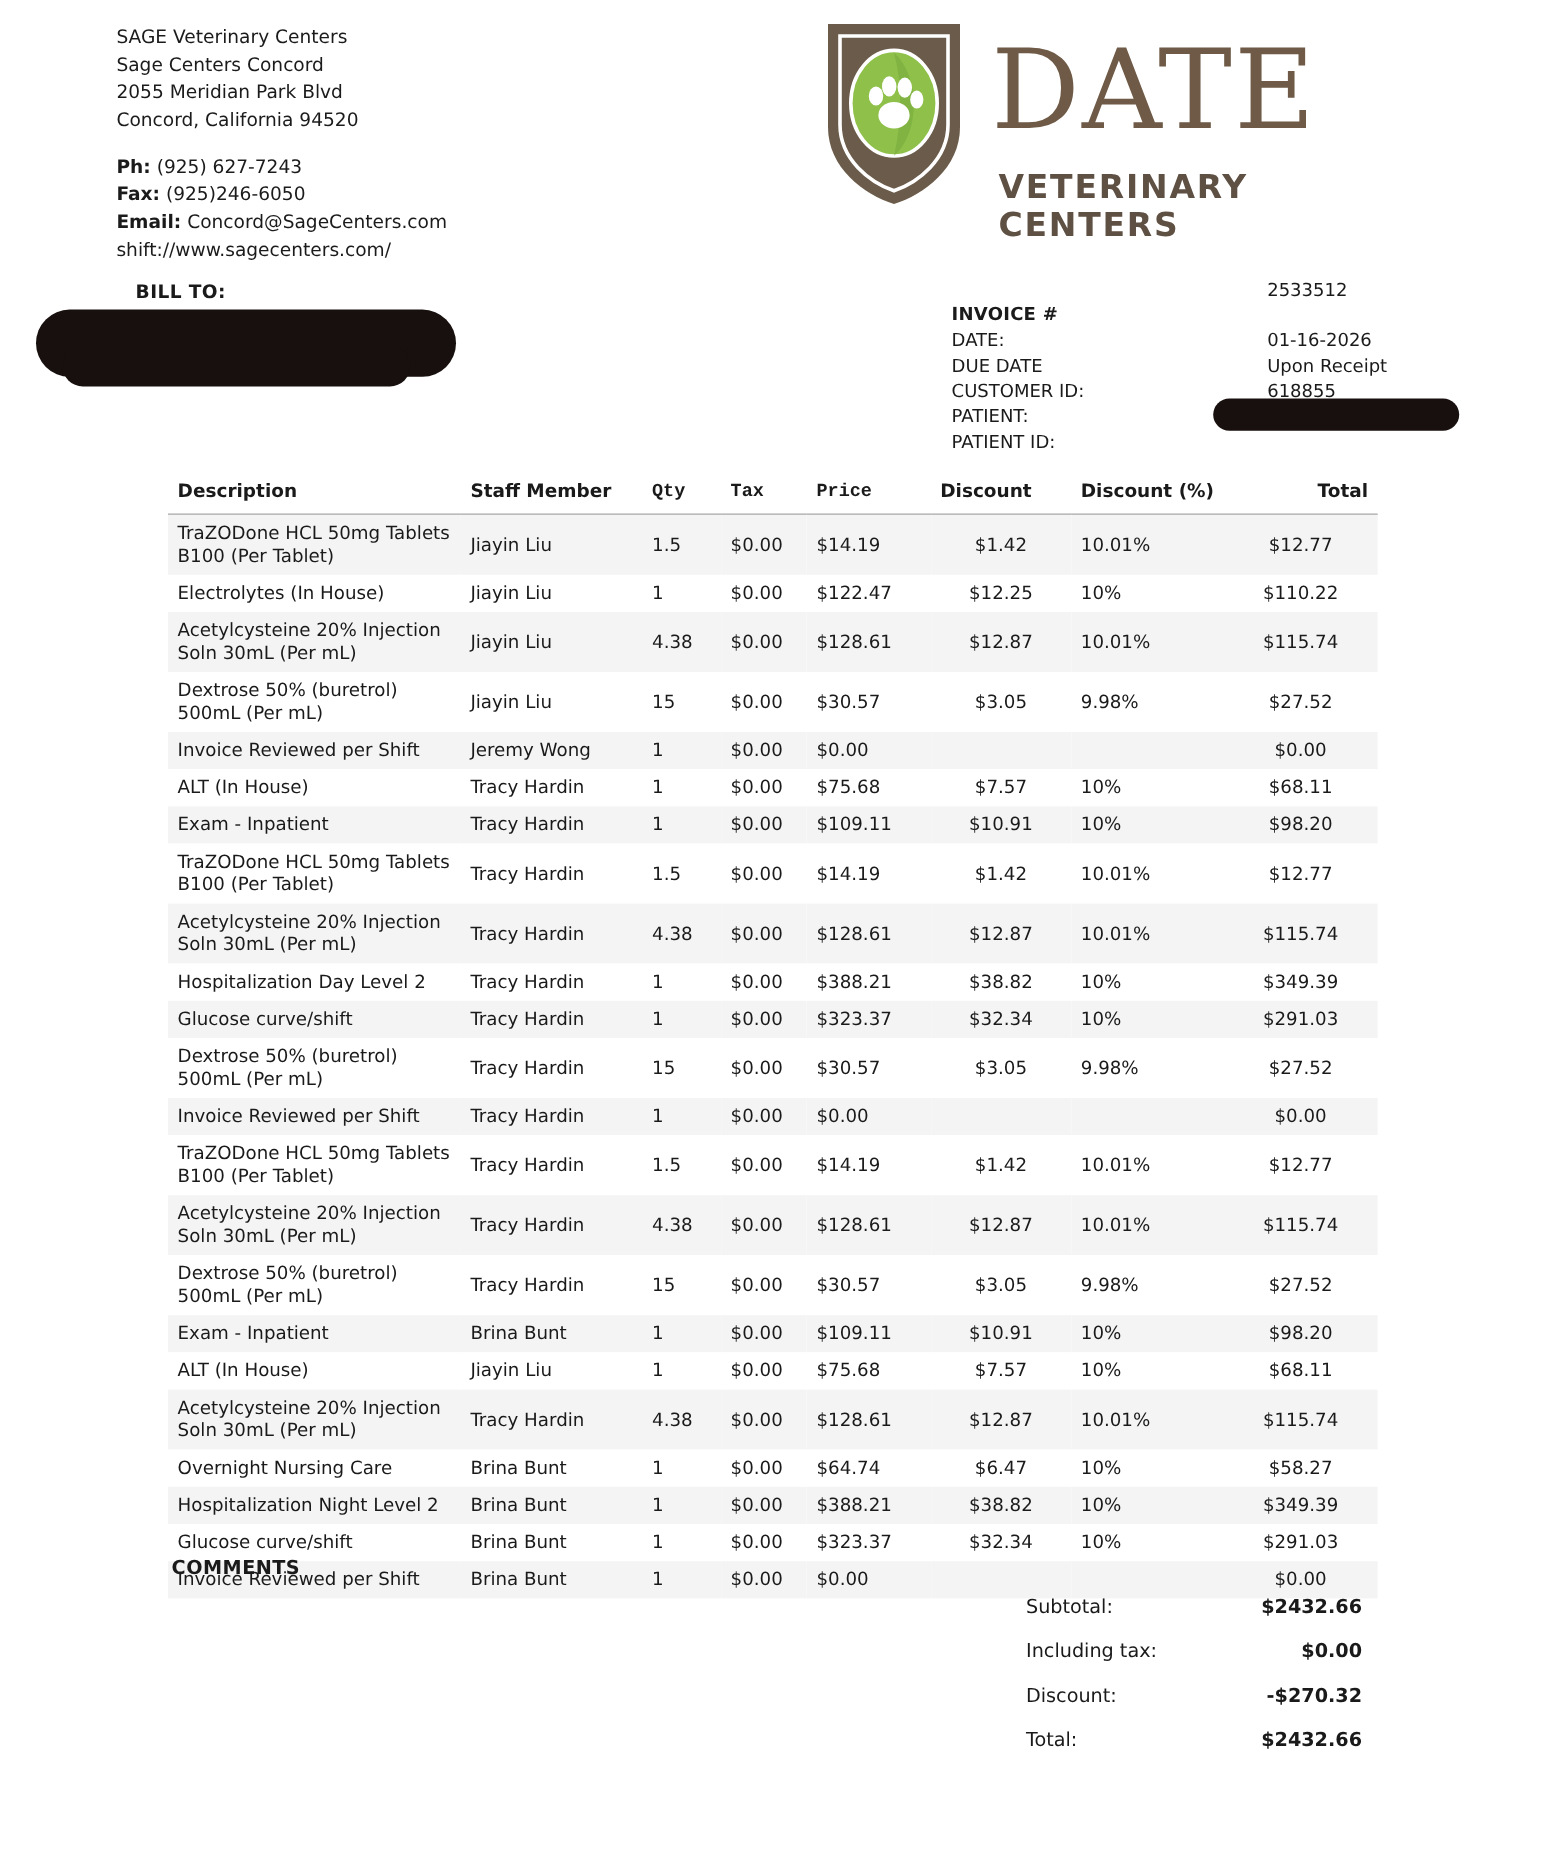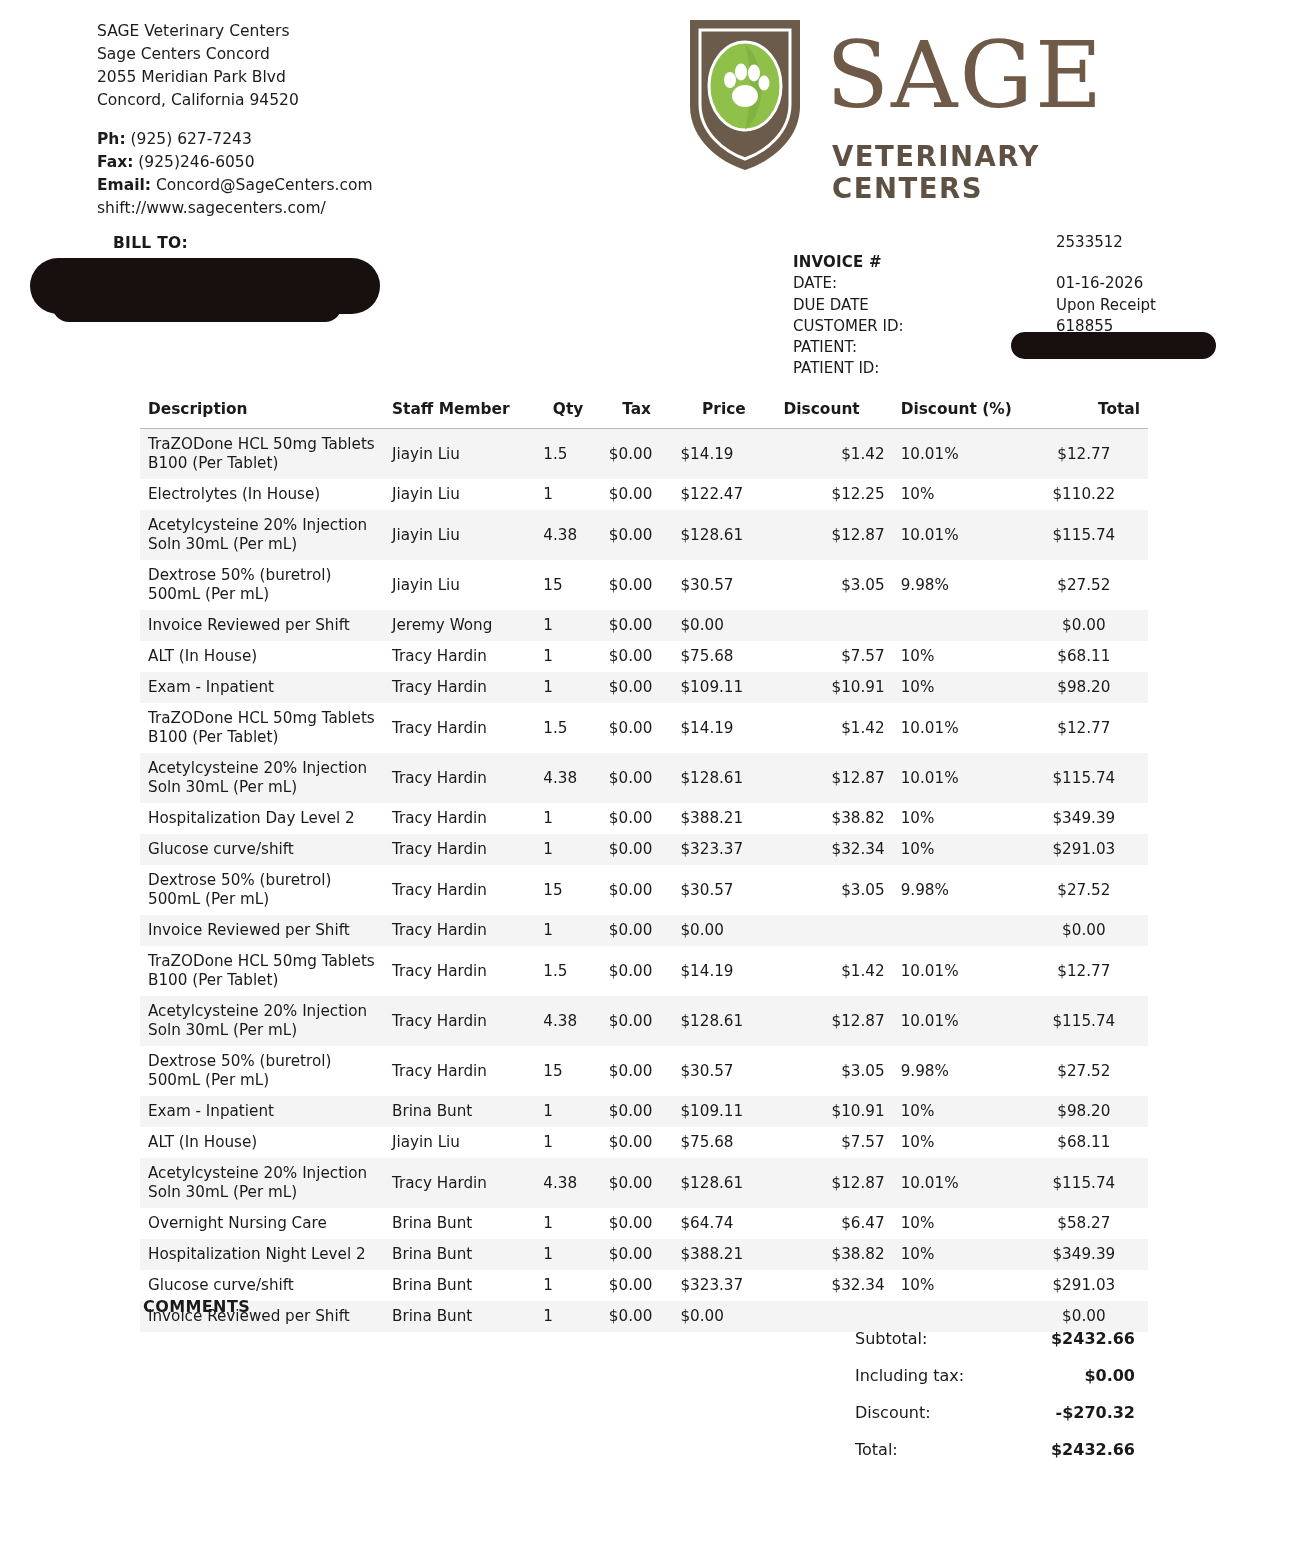--- a/index.html
+++ b/index.html
@@ -150,25 +150,25 @@
     vertical-align: middle;
     line-height: 1.25;
   }
   .items tbody tr:nth-child(odd) { background: #f4f4f4; }
   .items tbody tr:nth-child(even) { background: #ffffff; }
   .c-desc  { width: 248px; }
   .c-staff { width: 152px; }
   .c-qty   { width: 66px;  text-align: left; }
   .c-tax   { width: 72px;  text-align: left; }
   .c-price { width: 104px; text-align: left; }
-  .c-disc  { width: 118px; text-align: right; }
+  .c-disc  { width: 118px; text-align: center; }
   .c-discp { width: 118px; text-align: left; }
   .c-total { width: 130px; text-align: center; }
   th.c-total { text-align: right; }
-  th.c-qty, th.c-tax, th.c-price { text-align: center; }
+  th.c-qty, th.c-tax, th.c-price { text-align: left; font-family: Liberation Mono, monospace; }
   th.c-disc { text-align: left; }
   th.c-discp { text-align: left; line-height: 1.1; }
 
   
   .comments {
     position: absolute;
     left: 143px;
     top: 1297px;
     font-size: 16px;
     font-weight: bold;
@@ -223,21 +223,21 @@
         <ellipse cx="59" cy="72" rx="36" ry="44" fill="none" stroke="#ffffff" stroke-width="3"></ellipse>
         <path d="M59 30 C80 48 82 96 59 116 C66 86 66 56 59 30 Z" fill="#74a83c" opacity="0.55"></path>
         <g fill="#ffffff">
           <ellipse cx="59" cy="82" rx="13" ry="11"></ellipse>
           <ellipse cx="44" cy="66" rx="6" ry="8"></ellipse>
           <ellipse cx="55" cy="58" rx="6" ry="8.5"></ellipse>
           <ellipse cx="68" cy="59" rx="6" ry="8.5"></ellipse>
           <ellipse cx="78" cy="69" rx="5.5" ry="7.5"></ellipse>
         </g>
       </svg>
-      <div class="sage-text">SAGE</div>
+      <div class="sage-text">DATE</div>
       <div class="vet-text">VETERINARY CENTERS</div>
     </div>
   </div>
 
   <div class="meta">
     <div class="bill-to">
       <div class="lbl">BILL TO:</div>
       <div>Gabriela Idrovo</div>
     </div>
     <div class="redact1"></div>

